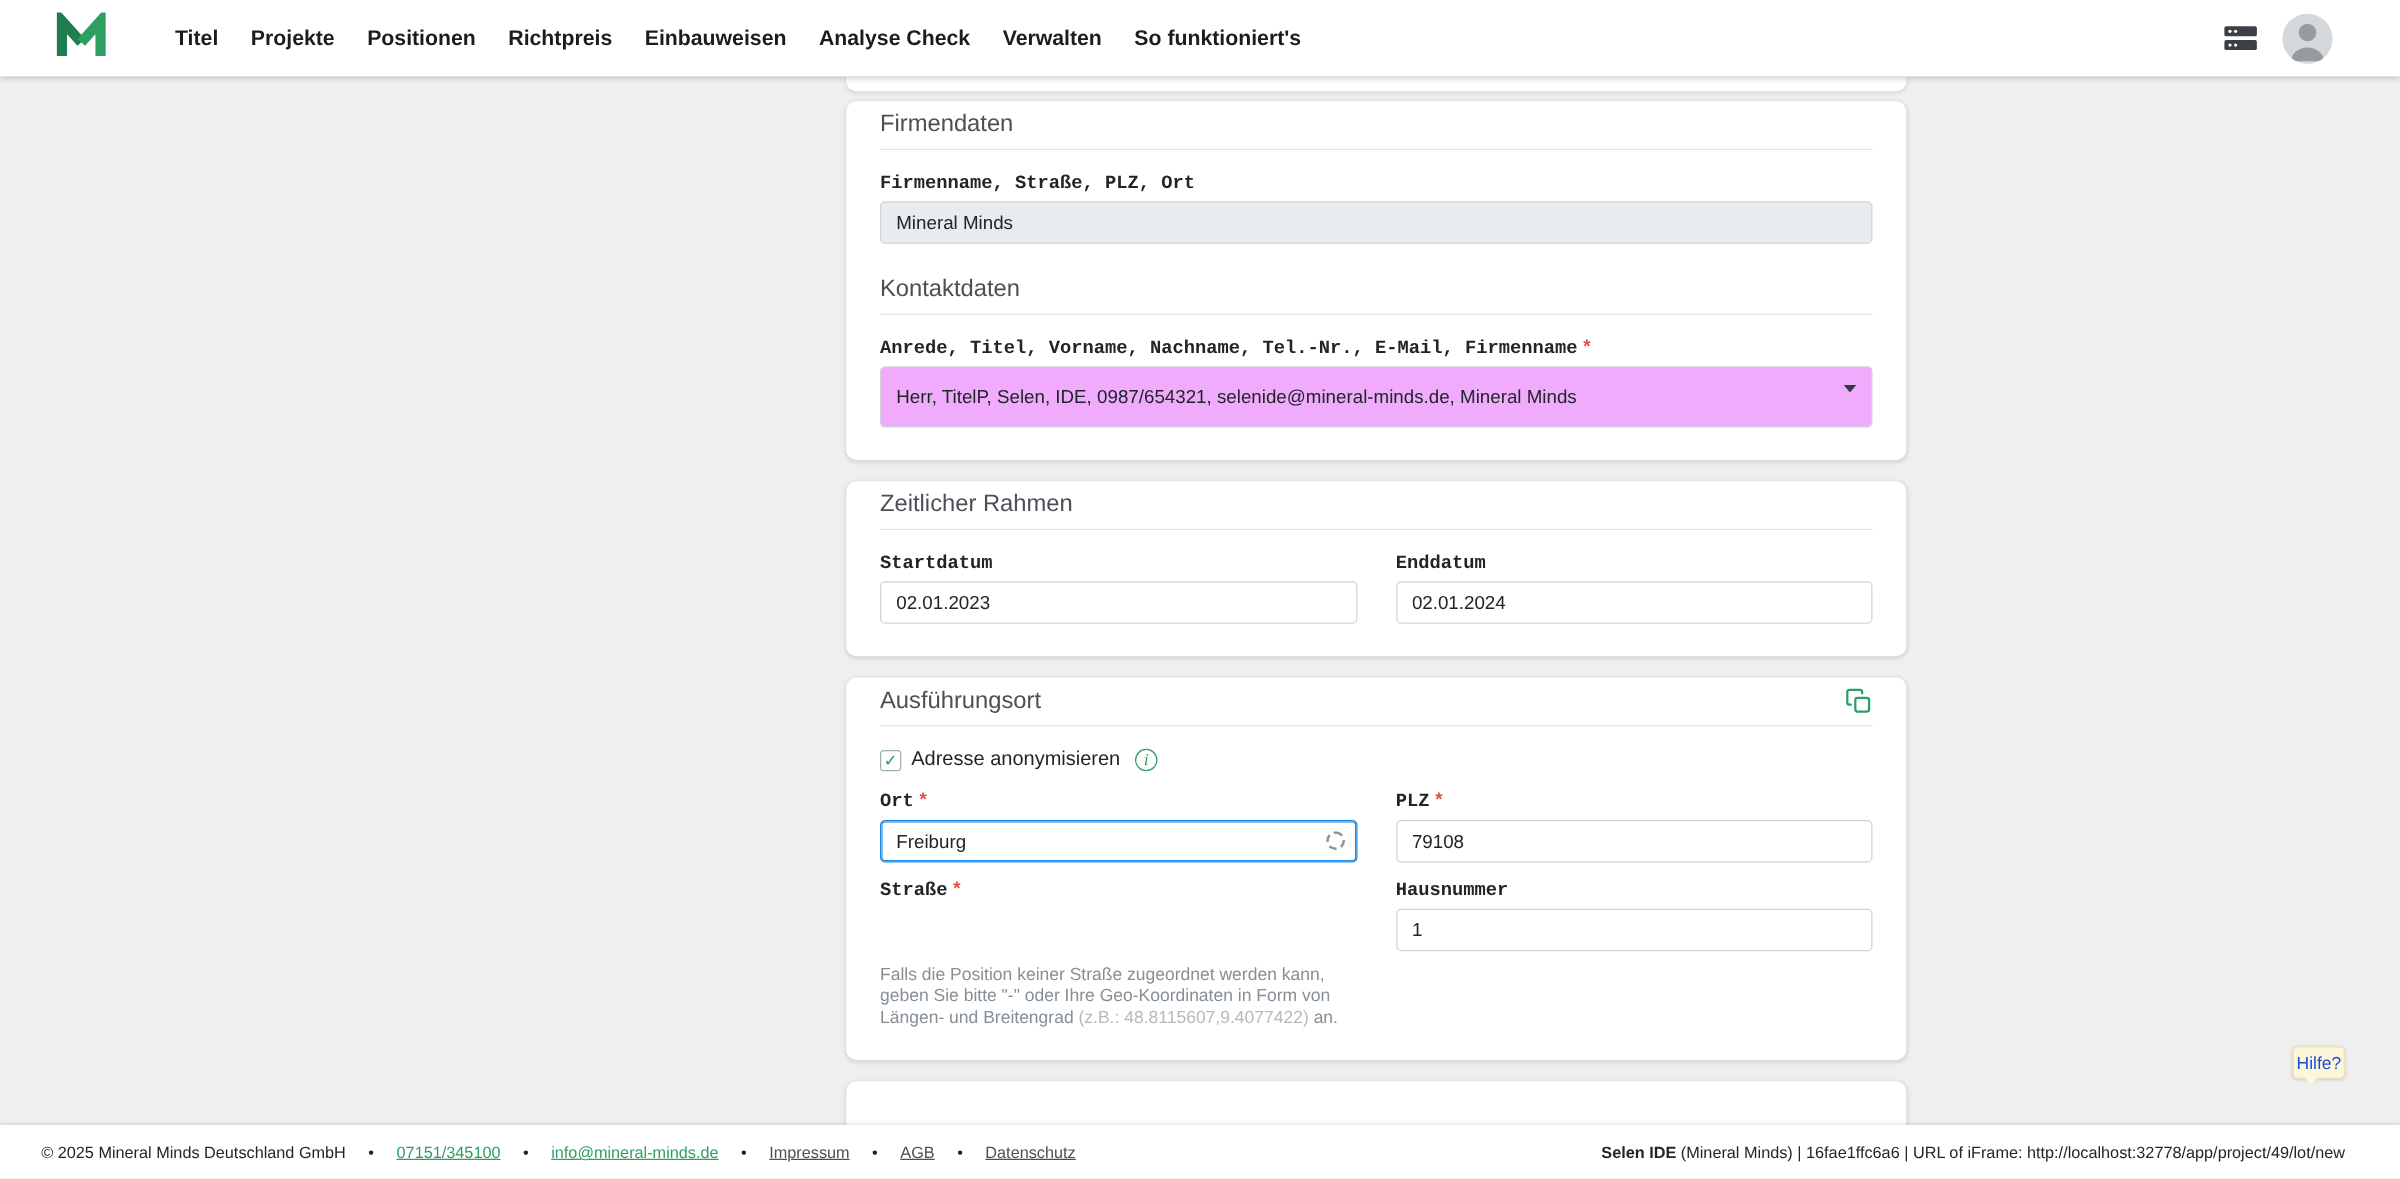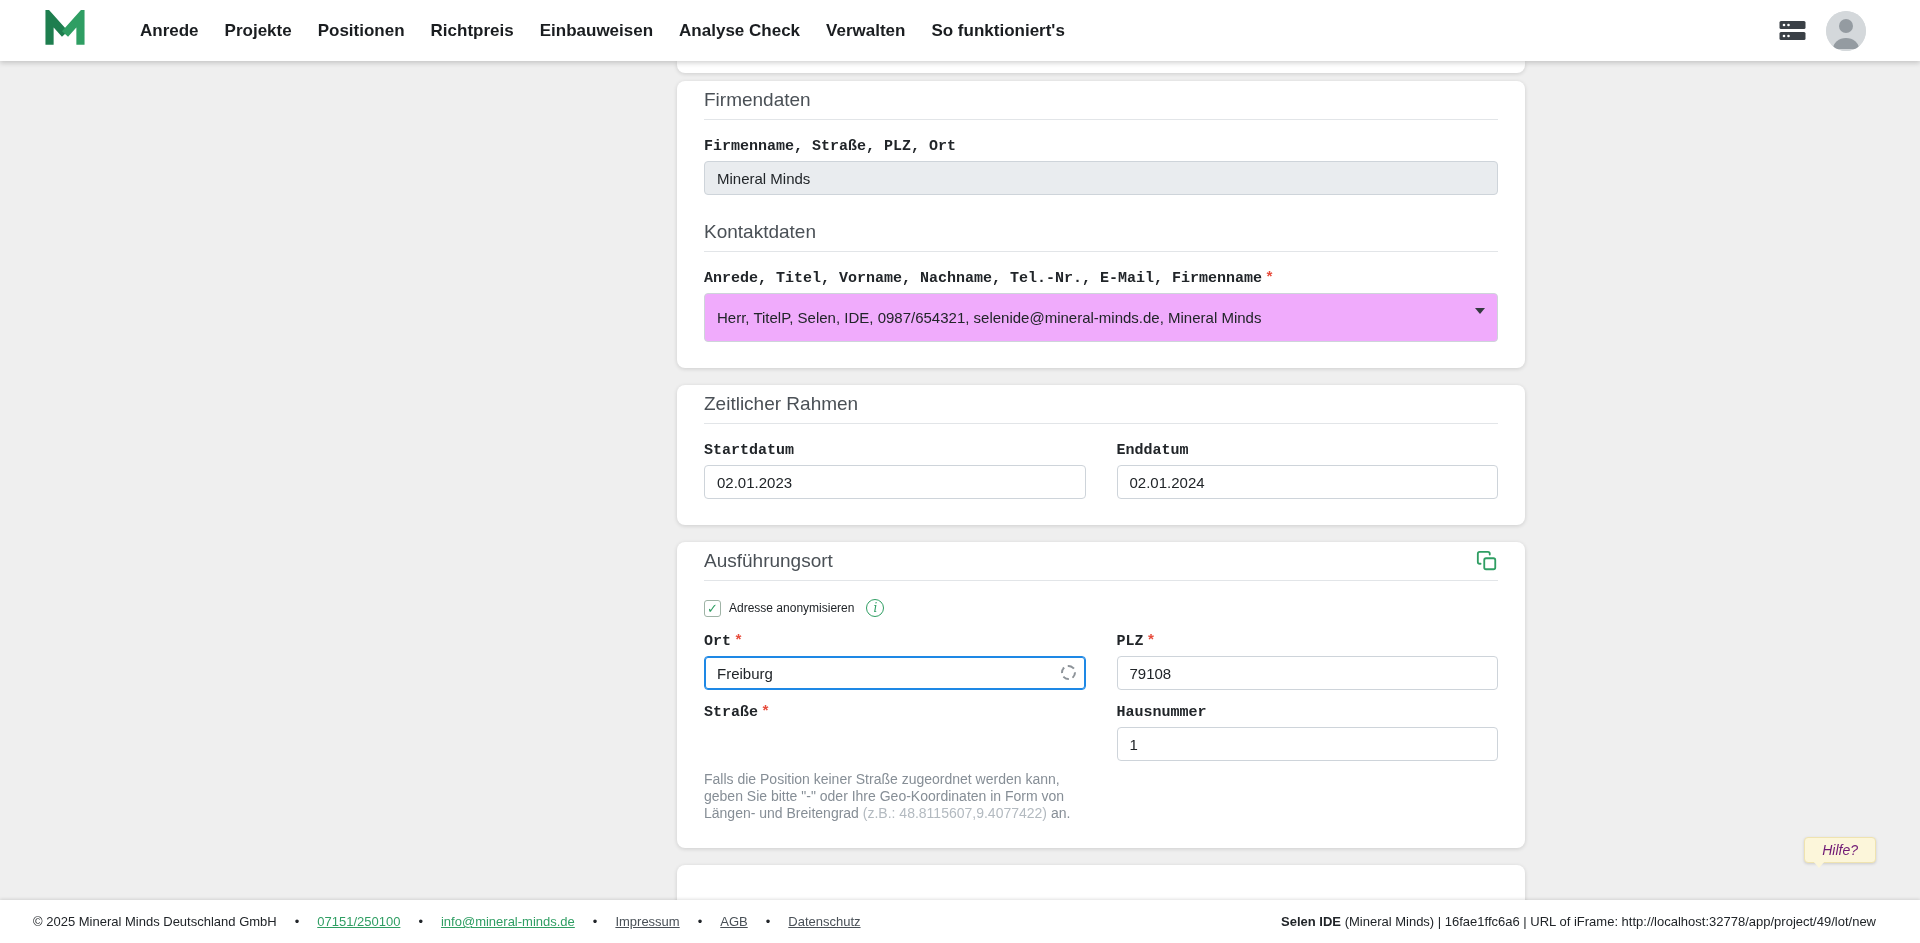--- a/index.html
+++ b/index.html
@@ -141,21 +141,21 @@
     display: flex; align-items: center; justify-content: center;
     cursor: pointer;
   }
   .checkbox::before {
     content: "✓";
     font-size: 13px;
     font-weight: 700;
     color: #2f9e63;
     line-height: 1;
   }
-  .check-label { font-size: 12px; color: #212529; }
+  .check-label { font-size: 16px; color: #212529; }
   .info-icon {
     width: 18px; height: 18px;
     border: 1.5px solid #2f9e63;
     border-radius: 50%;
     color: #2f9e63;
     display: inline-flex; align-items: center; justify-content: center;
     margin-left: 4px;
     cursor: pointer;
   }
   .info-icon::before {
@@ -177,27 +177,26 @@
   .hint .coords { color: #b3bac0; }
 
   
   .help-bubble {
     position: absolute;
     right: 44px;
     bottom: 80px;
     background: #fcf6da;
     border: 1px solid #efe3b0;
     border-radius: 4px;
-    padding: 4px 17px;
+    padding: 4px 2px;
     font-size: 14px;
-    color: #701a75;
+    color: #1d4ed8;
     box-shadow: 0 1px 3px rgba(0,0,0,.15);
     cursor: pointer;
     z-index: 20;
-    font-style: italic;
   }
   .help-bubble::after {
     content: "";
     position: absolute;
     left: 8px; bottom: -6px;
     width: 0; height: 0;
     border-left: 6px solid transparent;
     border-right: 6px solid transparent;
     border-top: 7px solid #fcf6da;
   }
@@ -229,21 +228,21 @@
 <nav class="navbar">
   <div class="brand">
     <span>
       <svg width="40" height="37" viewBox="0 0 44 40">
         <path d="M5 38 V7 L22 26" fill="none" stroke="#1e7e4f" stroke-width="9" stroke-linejoin="miter"></path>
         <path d="M22 26 L39 7 V38" fill="none" stroke="#2f9e63" stroke-width="9" stroke-linejoin="miter"></path>
       </svg>
     </span>
   </div>
   <div class="nav-items">
-    <a class="nav-item">Anrede</a>
+    <a class="nav-item">Titel</a>
     <a class="nav-item">Projekte</a>
     <a class="nav-item">Positionen</a>
     <a class="nav-item">Richtpreis</a>
     <a class="nav-item">Einbauweisen</a>
     <a class="nav-item">Analyse Check</a>
     <a class="nav-item">Verwalten</a>
     <a class="nav-item">So funktioniert's</a>
   </div>
   <div class="nav-right">
     <span class="icon-btn">
@@ -358,21 +357,21 @@
 </div>
 
 <div class="help-bubble">
   <span>Hilfe?</span>
 </div>
 
 <footer class="footer">
   <div class="footer-left">
     <span>© 2025 Mineral Minds Deutschland GmbH</span>
     <span class="footer-sep">•</span>
-    <a class="footer-link green">07151/250100</a>
+    <a class="footer-link green">07151/345100</a>
     <span class="footer-sep">•</span>
     <a class="footer-link green">info@mineral-minds.de</a>
     <span class="footer-sep">•</span>
     <a class="footer-link gray">Impressum</a>
     <span class="footer-sep">•</span>
     <a class="footer-link gray">AGB</a>
     <span class="footer-sep">•</span>
     <a class="footer-link gray">Datenschutz</a>
   </div>
   <div class="footer-right">

